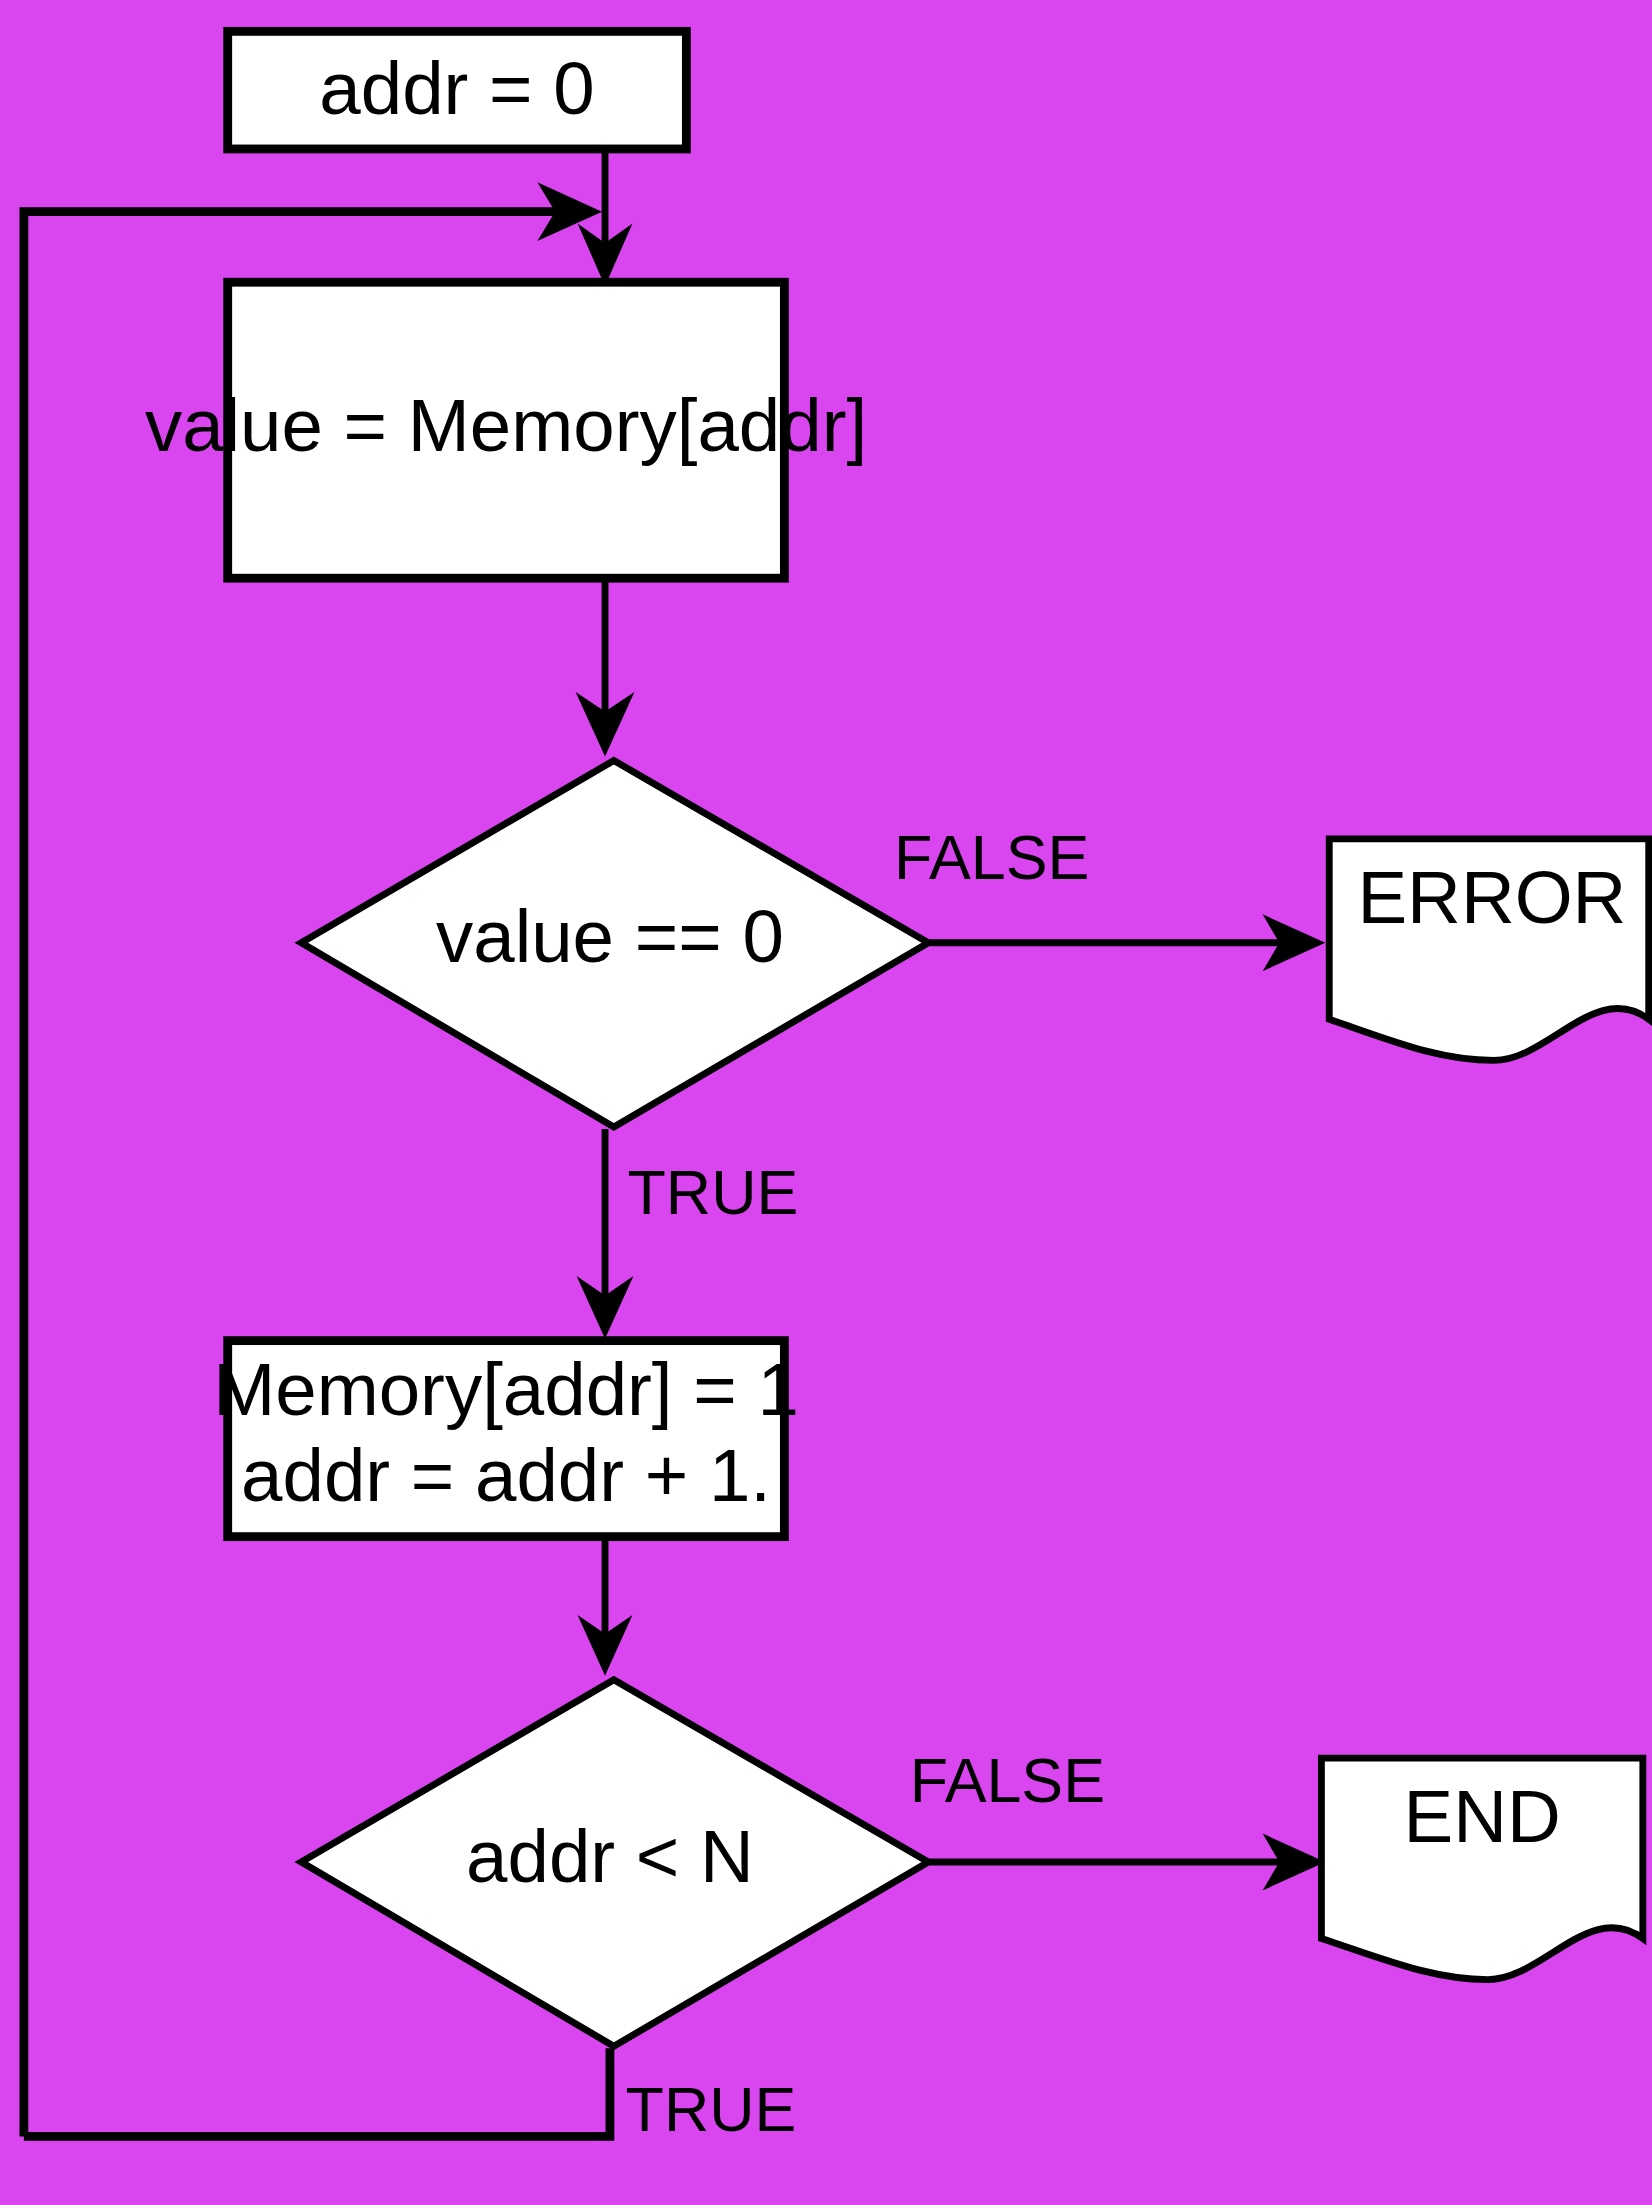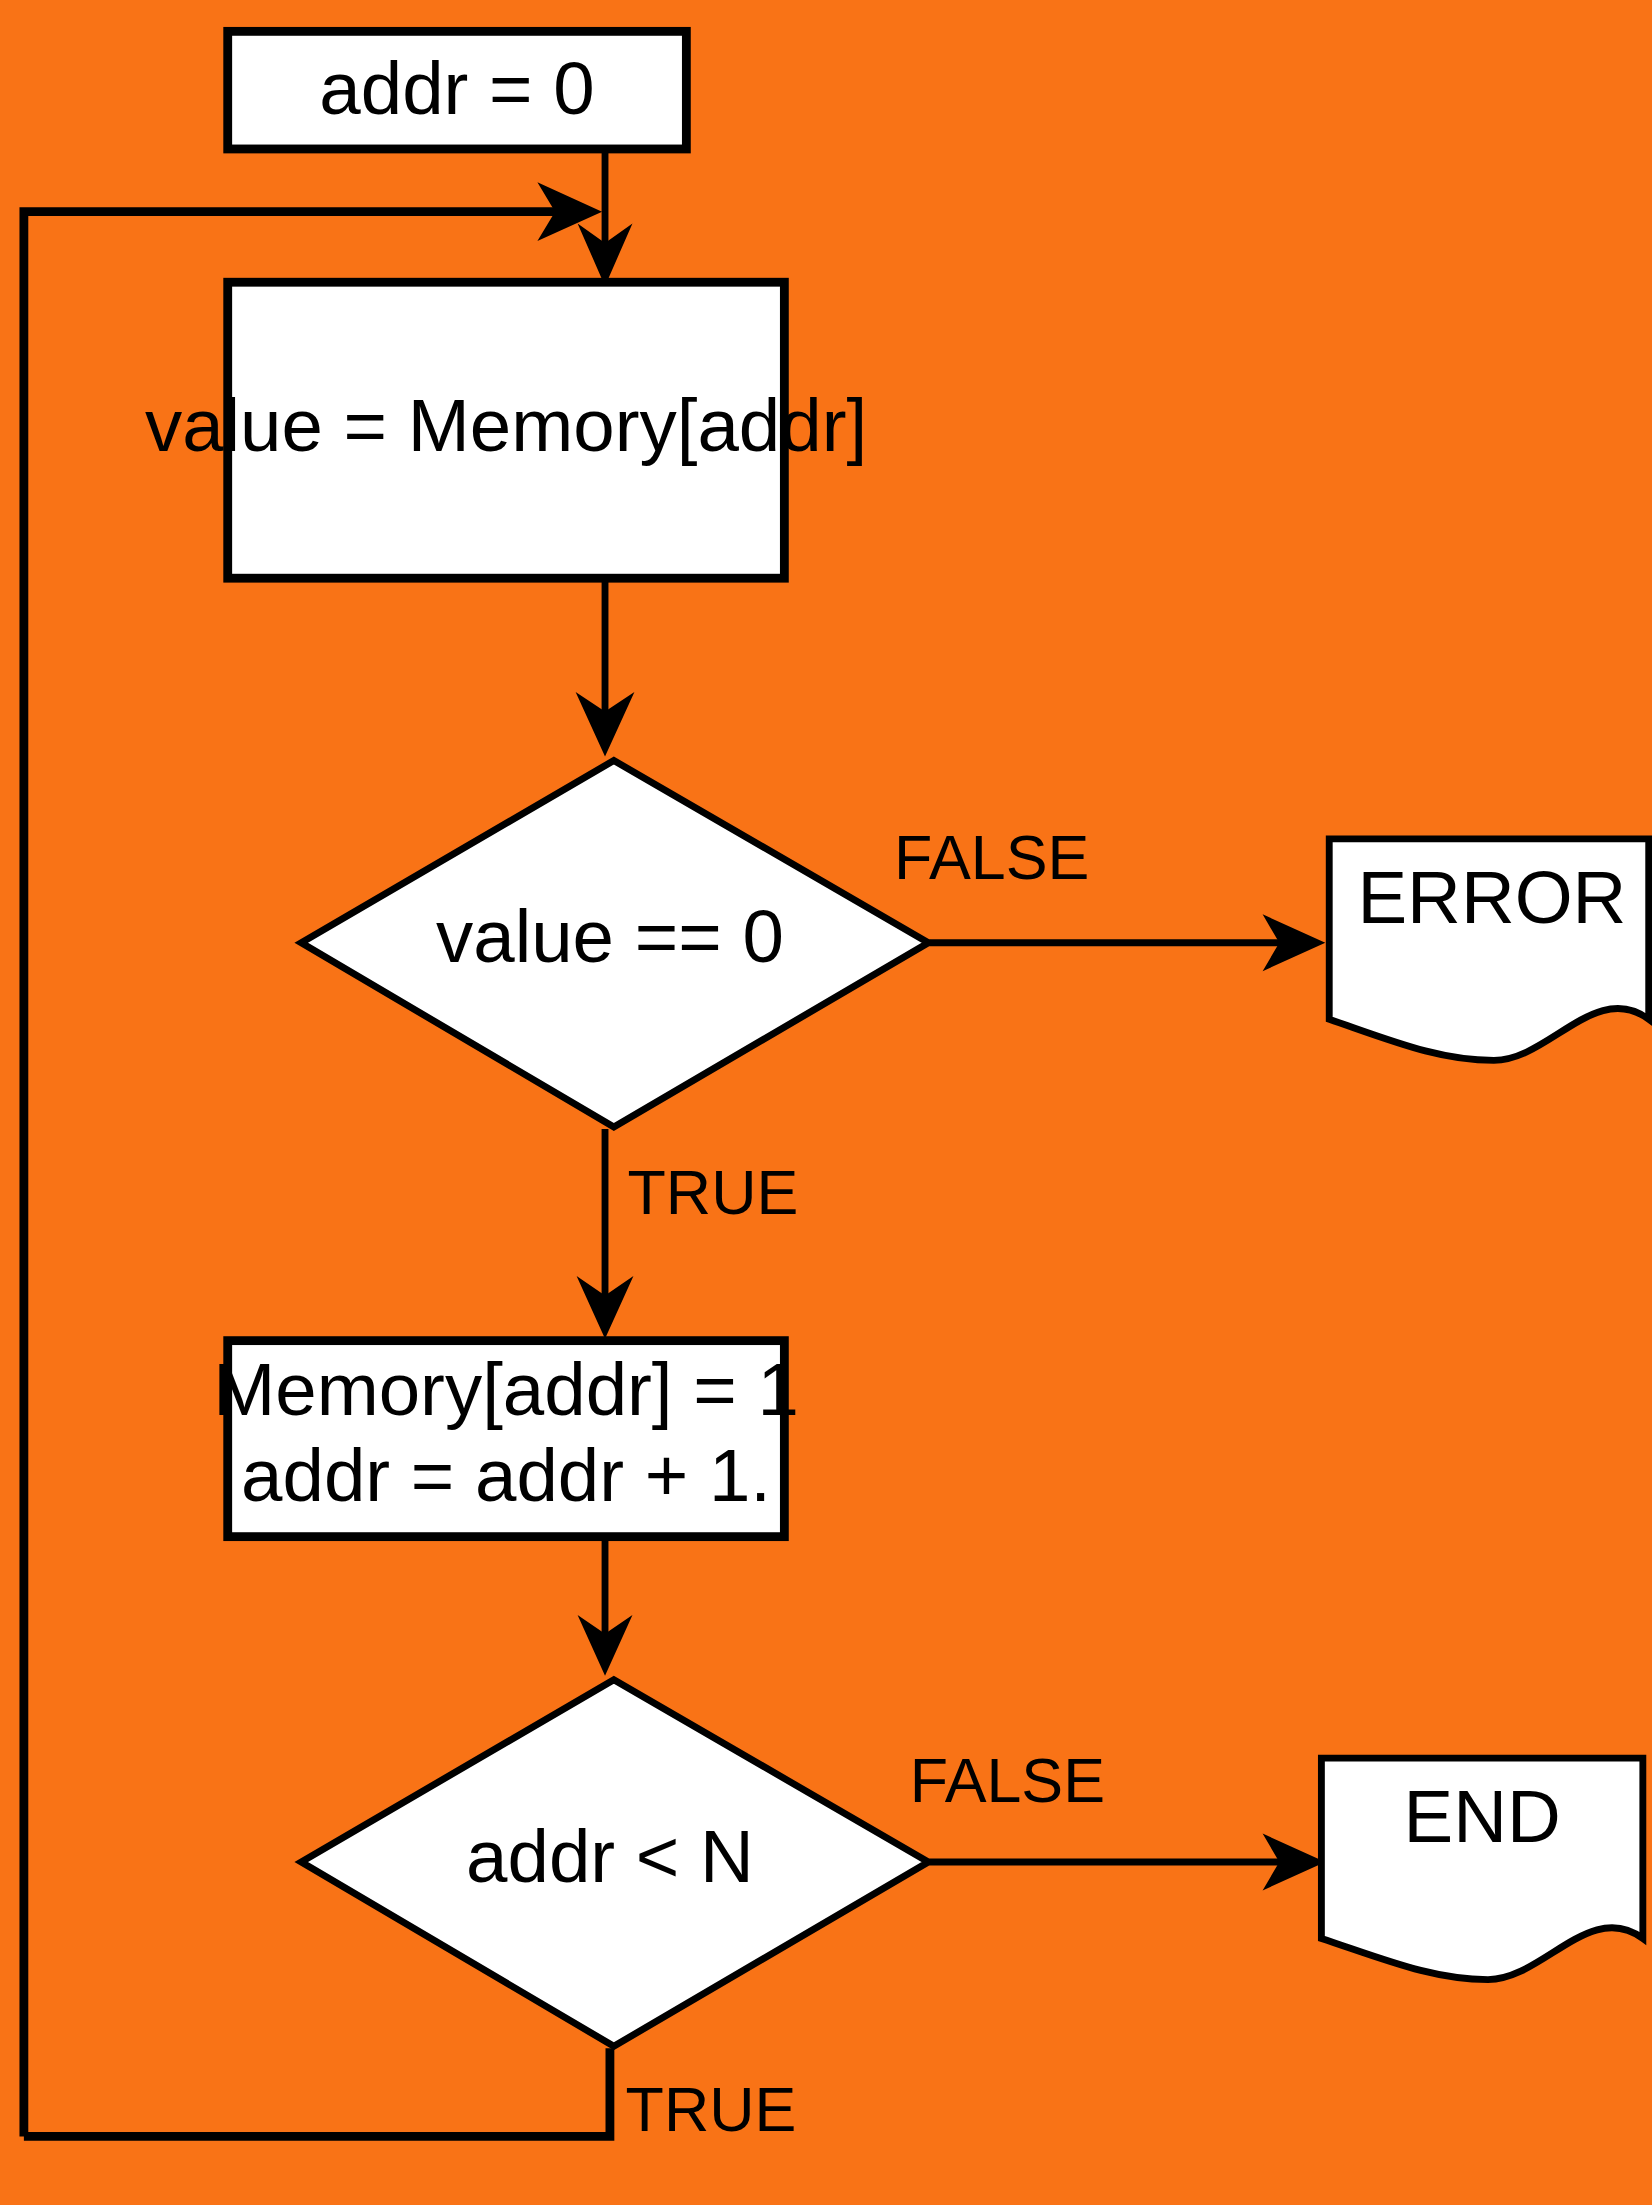--- a/index.html
+++ b/index.html
@@ -10,21 +10,21 @@
   body {
     width: 1653px;
     height: 2205px;
     font-family: "Liberation Sans", sans-serif;
     overflow: hidden;
   }
   #flowchart-root {
     position: relative;
     width: 1653px;
     height: 2205px;
-    background: #f97316;
+    background: #d946ef;
   }
   svg#flow-svg {
     display: block;
     width: 1653px;
     height: 2205px;
   }
   .node-shape {
     fill: #ffffff;
     stroke: #000000;
   }

